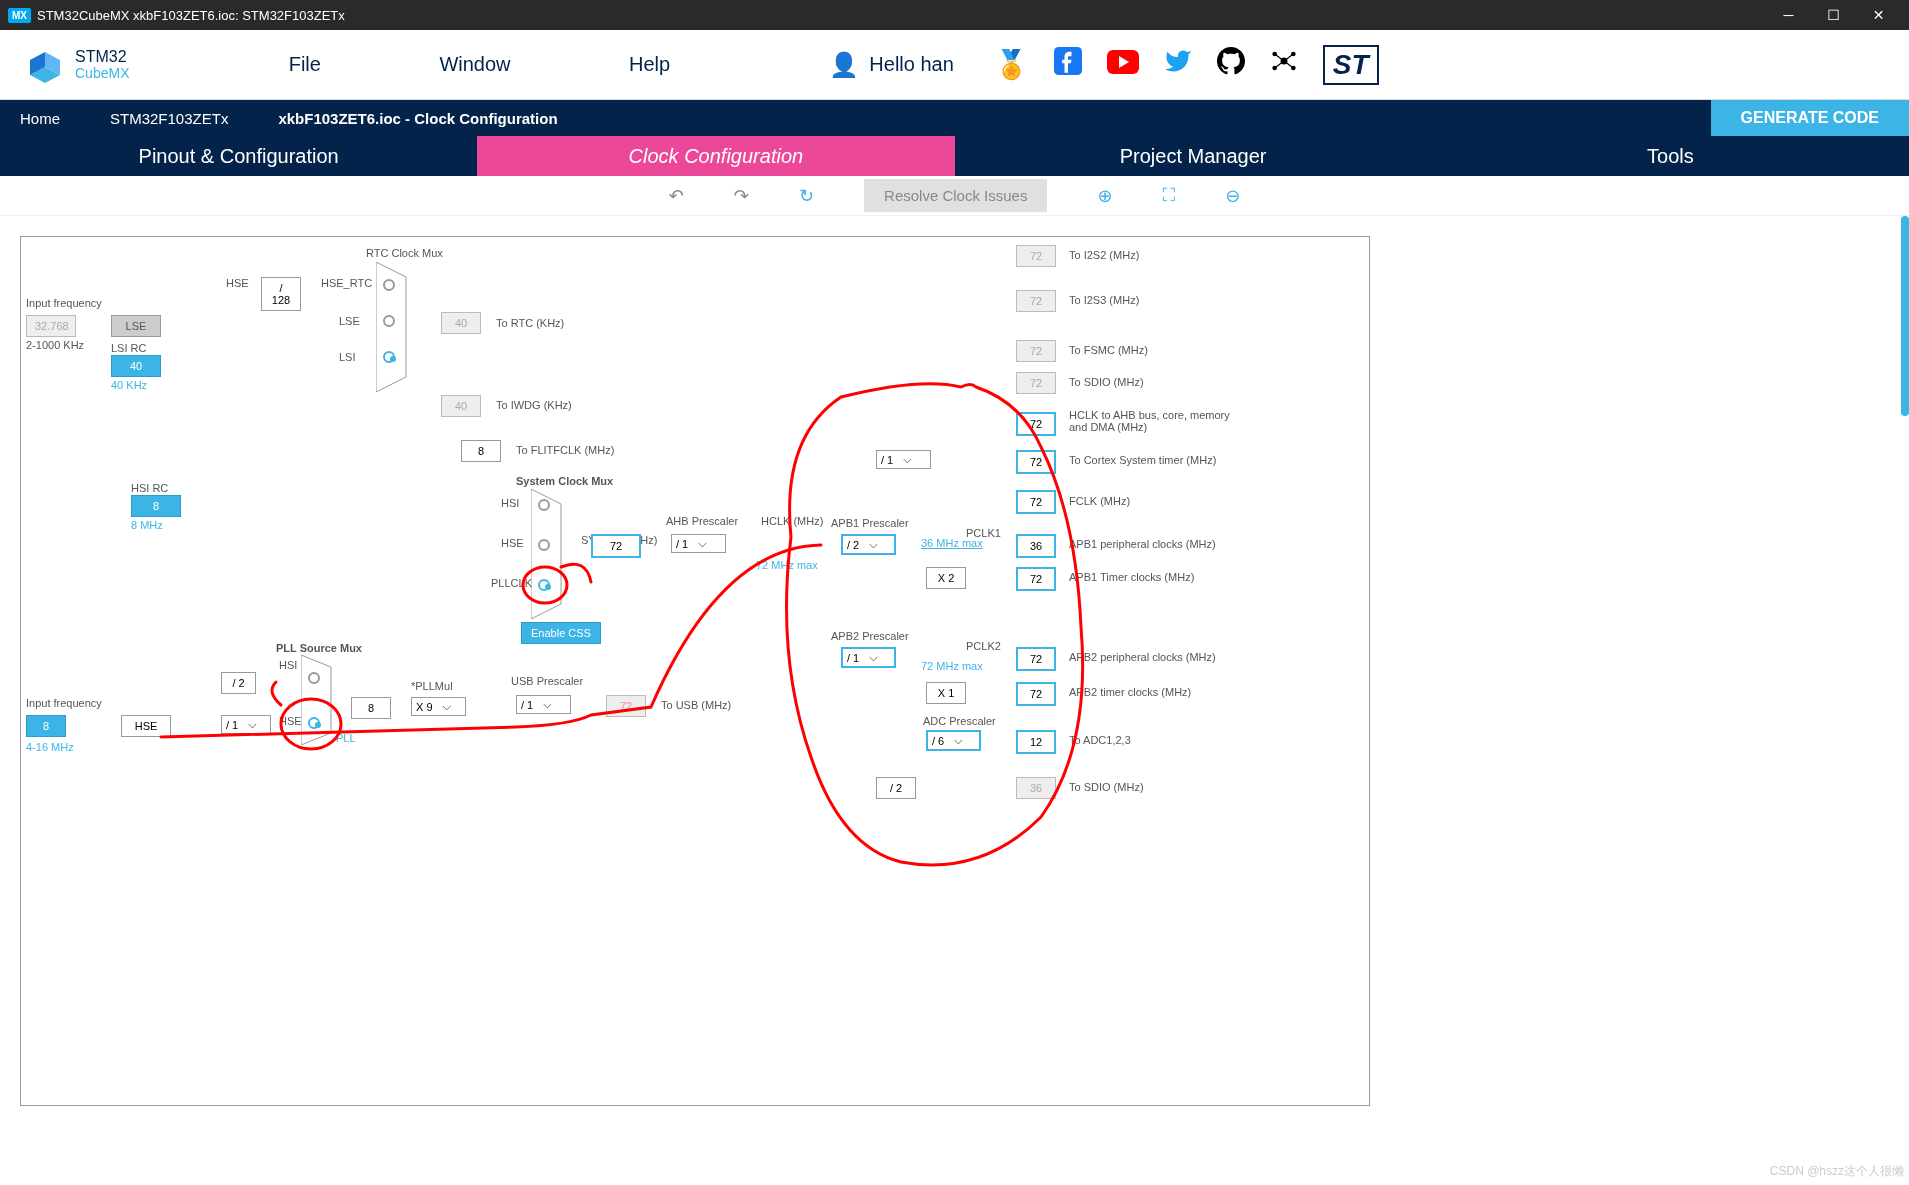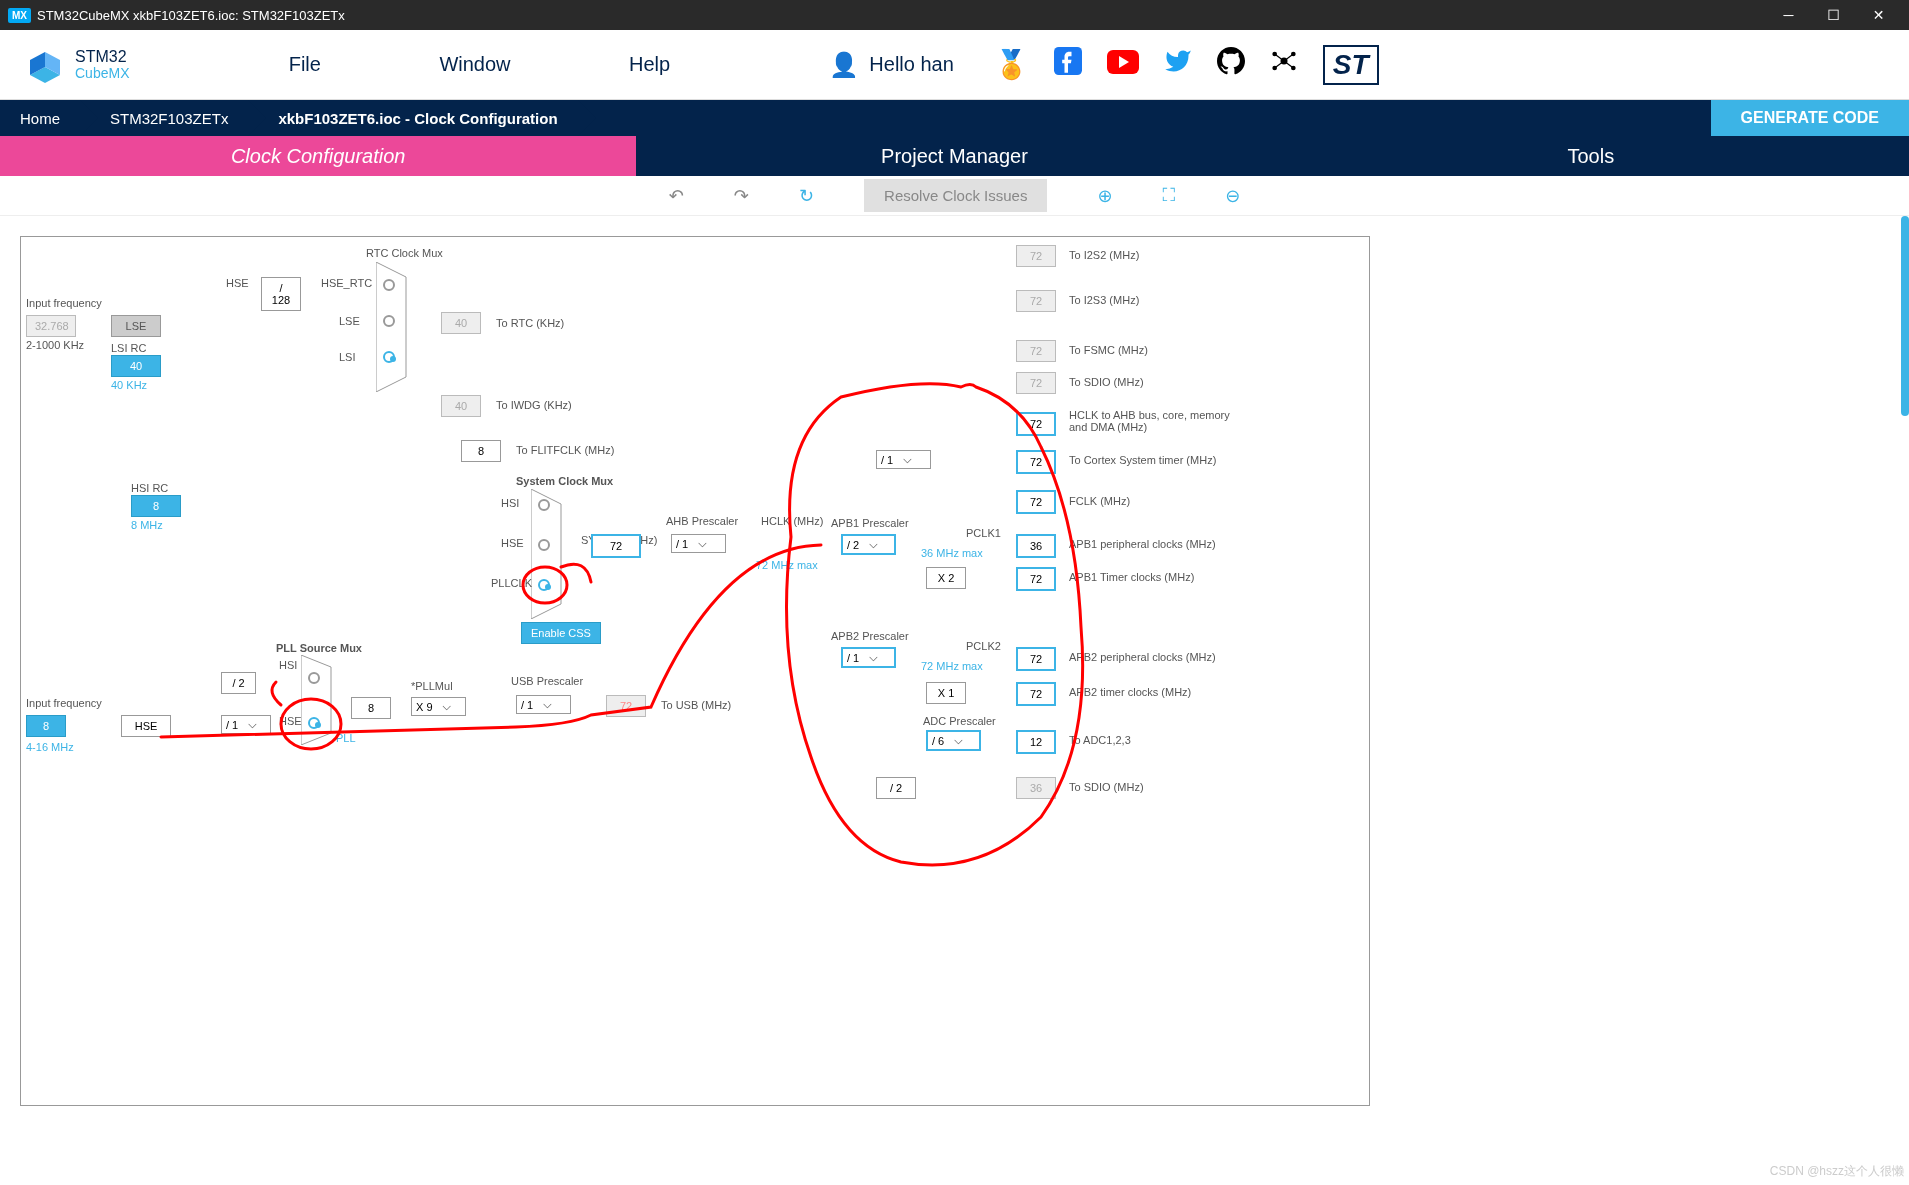--- a/index.html
+++ b/index.html
@@ -126,20 +126,21 @@
 </div>
 
 <div class="breadcrumb-bar">
   <div class="crumb">Home</div>
   <div class="crumb" style="padding-left:30px;">STM32F103ZETx</div>
   <div class="crumb active" style="padding-left:30px;">xkbF103ZET6.ioc - Clock Configuration</div>
   <div class="gen-code">GENERATE CODE</div>
 </div>
 
 <div class="tab-bar">
+  <div class="tab">Pinout &amp; Configuration</div>
   <div class="tab active">Clock Configuration</div>
   <div class="tab">Project Manager</div>
   <div class="tab">Tools</div>
 </div>
 
 <div class="toolbar">
   <span class="tool-btn">↶</span>
   <span class="tool-btn">↷</span>
   <span class="tool-btn blue">↻</span>
   <button class="resolve-btn">Resolve Clock Issues</button>
@@ -228,21 +229,21 @@
     <div class="sel" style="position:absolute;left:855px;top:213px;width:55px;">/ 1</div>
     <div class="box blue-border" style="position:absolute;left:995px;top:213px;width:40px;">72</div>
     <div class="label" style="left:1048px;top:217px;">To Cortex System timer (MHz)</div>
 
     <div class="box blue-border" style="position:absolute;left:995px;top:253px;width:40px;">72</div>
     <div class="label" style="left:1048px;top:258px;">FCLK (MHz)</div>
 
     <div class="label" style="left:810px;top:280px;">APB1 Prescaler</div>
     <div class="sel blue-border" style="position:absolute;left:820px;top:297px;width:55px;">/ 2</div>
     <div class="label" style="left:945px;top:290px;">PCLK1</div>
-    <div class="label blue" style="left:900px;top:310px;">36 MHz max</div>
+    <div class="label blue" style="left:900px;top:300px;text-decoration:underline;">36 MHz max</div>
     <div class="box blue-border" style="position:absolute;left:995px;top:297px;width:40px;">36</div>
     <div class="label" style="left:1048px;top:301px;">APB1 peripheral clocks (MHz)</div>
 
     <div class="box" style="position:absolute;left:905px;top:330px;width:40px;">X 2</div>
     <div class="box blue-border" style="position:absolute;left:995px;top:330px;width:40px;">72</div>
     <div class="label" style="left:1048px;top:334px;">APB1 Timer clocks (MHz)</div>
 
     <div class="label" style="left:810px;top:393px;">APB2 Prescaler</div>
     <div class="sel blue-border" style="position:absolute;left:820px;top:410px;width:55px;">/ 1</div>
     <div class="label" style="left:945px;top:403px;">PCLK2</div>

